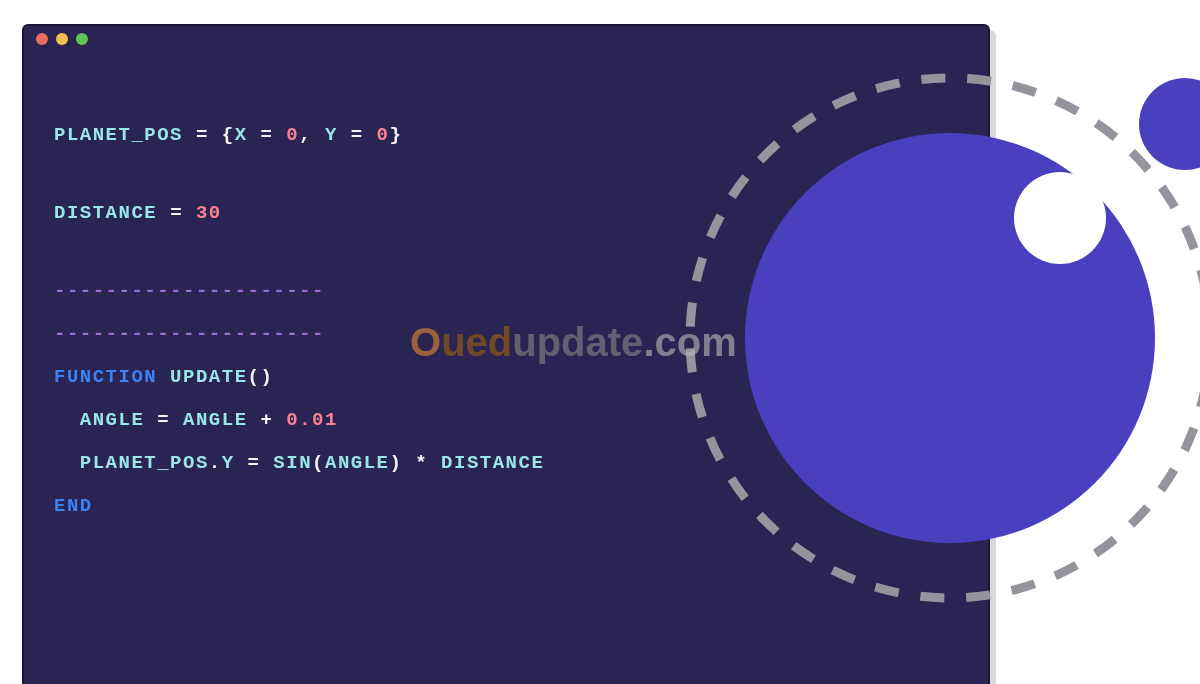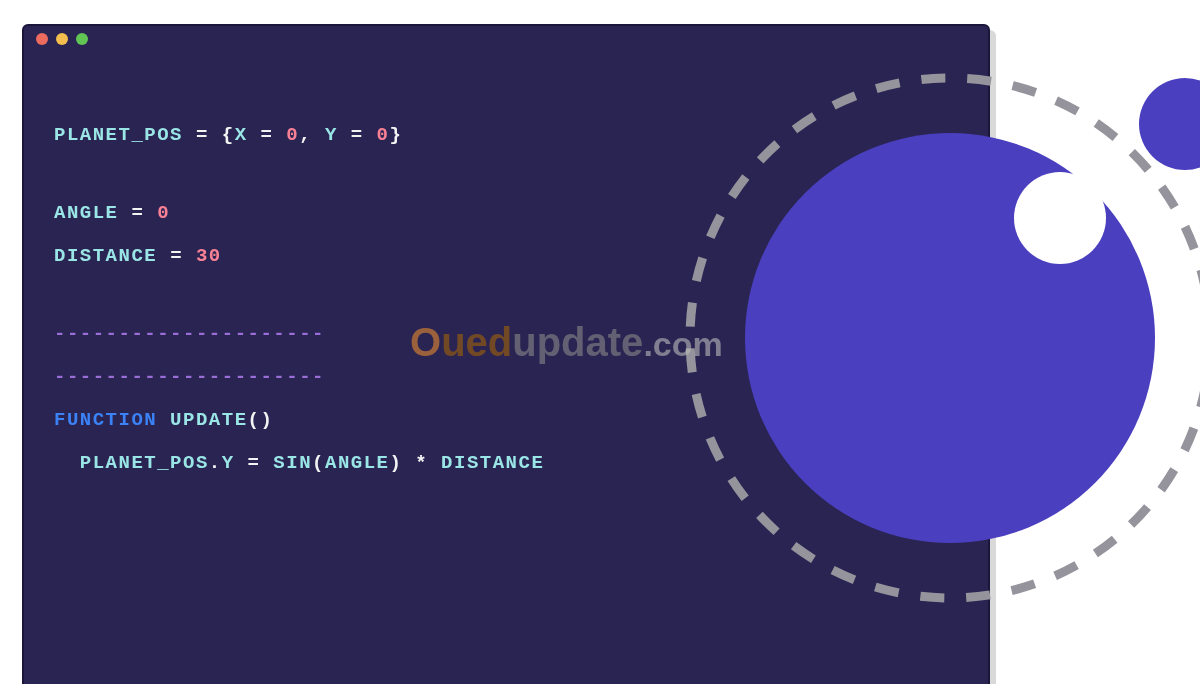--- a/index.html
+++ b/index.html
@@ -67,42 +67,43 @@
     font-size: 40px;
     font-weight: bold;
     opacity: 0.6;
     pointer-events: none;
     letter-spacing: 0;
     text-transform: none;
   }
   .wm-o { color: #e68a2e; }
   .wm-ued { color: #a16207; }
   .wm-kniss { color: #888888; }
-  .wm-com { color: #bbbbbb; font-size: 34px; }
+  .wm-com { color: #bbbbbb; font-size: 40px; }
 </style>
 </head>
 <body>
 
 <div class="editor-window">
   <div class="titlebar">
     <div class="dot dot-red"></div>
     <div class="dot dot-yellow"></div>
     <div class="dot dot-green"></div>
   </div>
 
   <div class="code-area">
 <span class="line"><span class="t-cyan">planet_pos </span><span class="t-white">= {</span><span class="t-cyan">x </span><span class="t-white">= </span><span class="t-pink">0</span><span class="t-white">, </span><span class="t-cyan">y </span><span class="t-white">= </span><span class="t-pink">0</span><span class="t-white">}</span></span>
 <span class="line spacer"></span>
-<span class="line"><span class="t-cyan">angle </span><span class="t-white">= </span><span class="t-pink">0</span></span>
 <span class="line"><span class="t-cyan">distance </span><span class="t-white">= </span><span class="t-pink">30</span></span>
 <span class="line spacer"></span>
 <span class="line t-purple">---------------------</span>
 <span class="line t-purple">---------------------</span>
 <span class="line"><span class="t-orange">function</span><span class="t-cyan"> update</span><span class="t-white">()</span></span>
+<span class="line"><span class="t-cyan">  angle </span><span class="t-white">= </span><span class="t-cyan">angle </span><span class="t-white">+ </span><span class="t-pink">0.01</span></span>
 <span class="line"><span class="t-cyan">  planet_pos</span><span class="t-white">.</span><span class="t-cyan">y </span><span class="t-white">= </span><span class="t-cyan">sin</span><span class="t-white">(</span><span class="t-cyan">angle</span><span class="t-white">) * </span><span class="t-cyan">distance</span></span>
+<span class="line t-orange">end</span>
 
 
 
 
 
 
 
 
   </div>
 </div>

